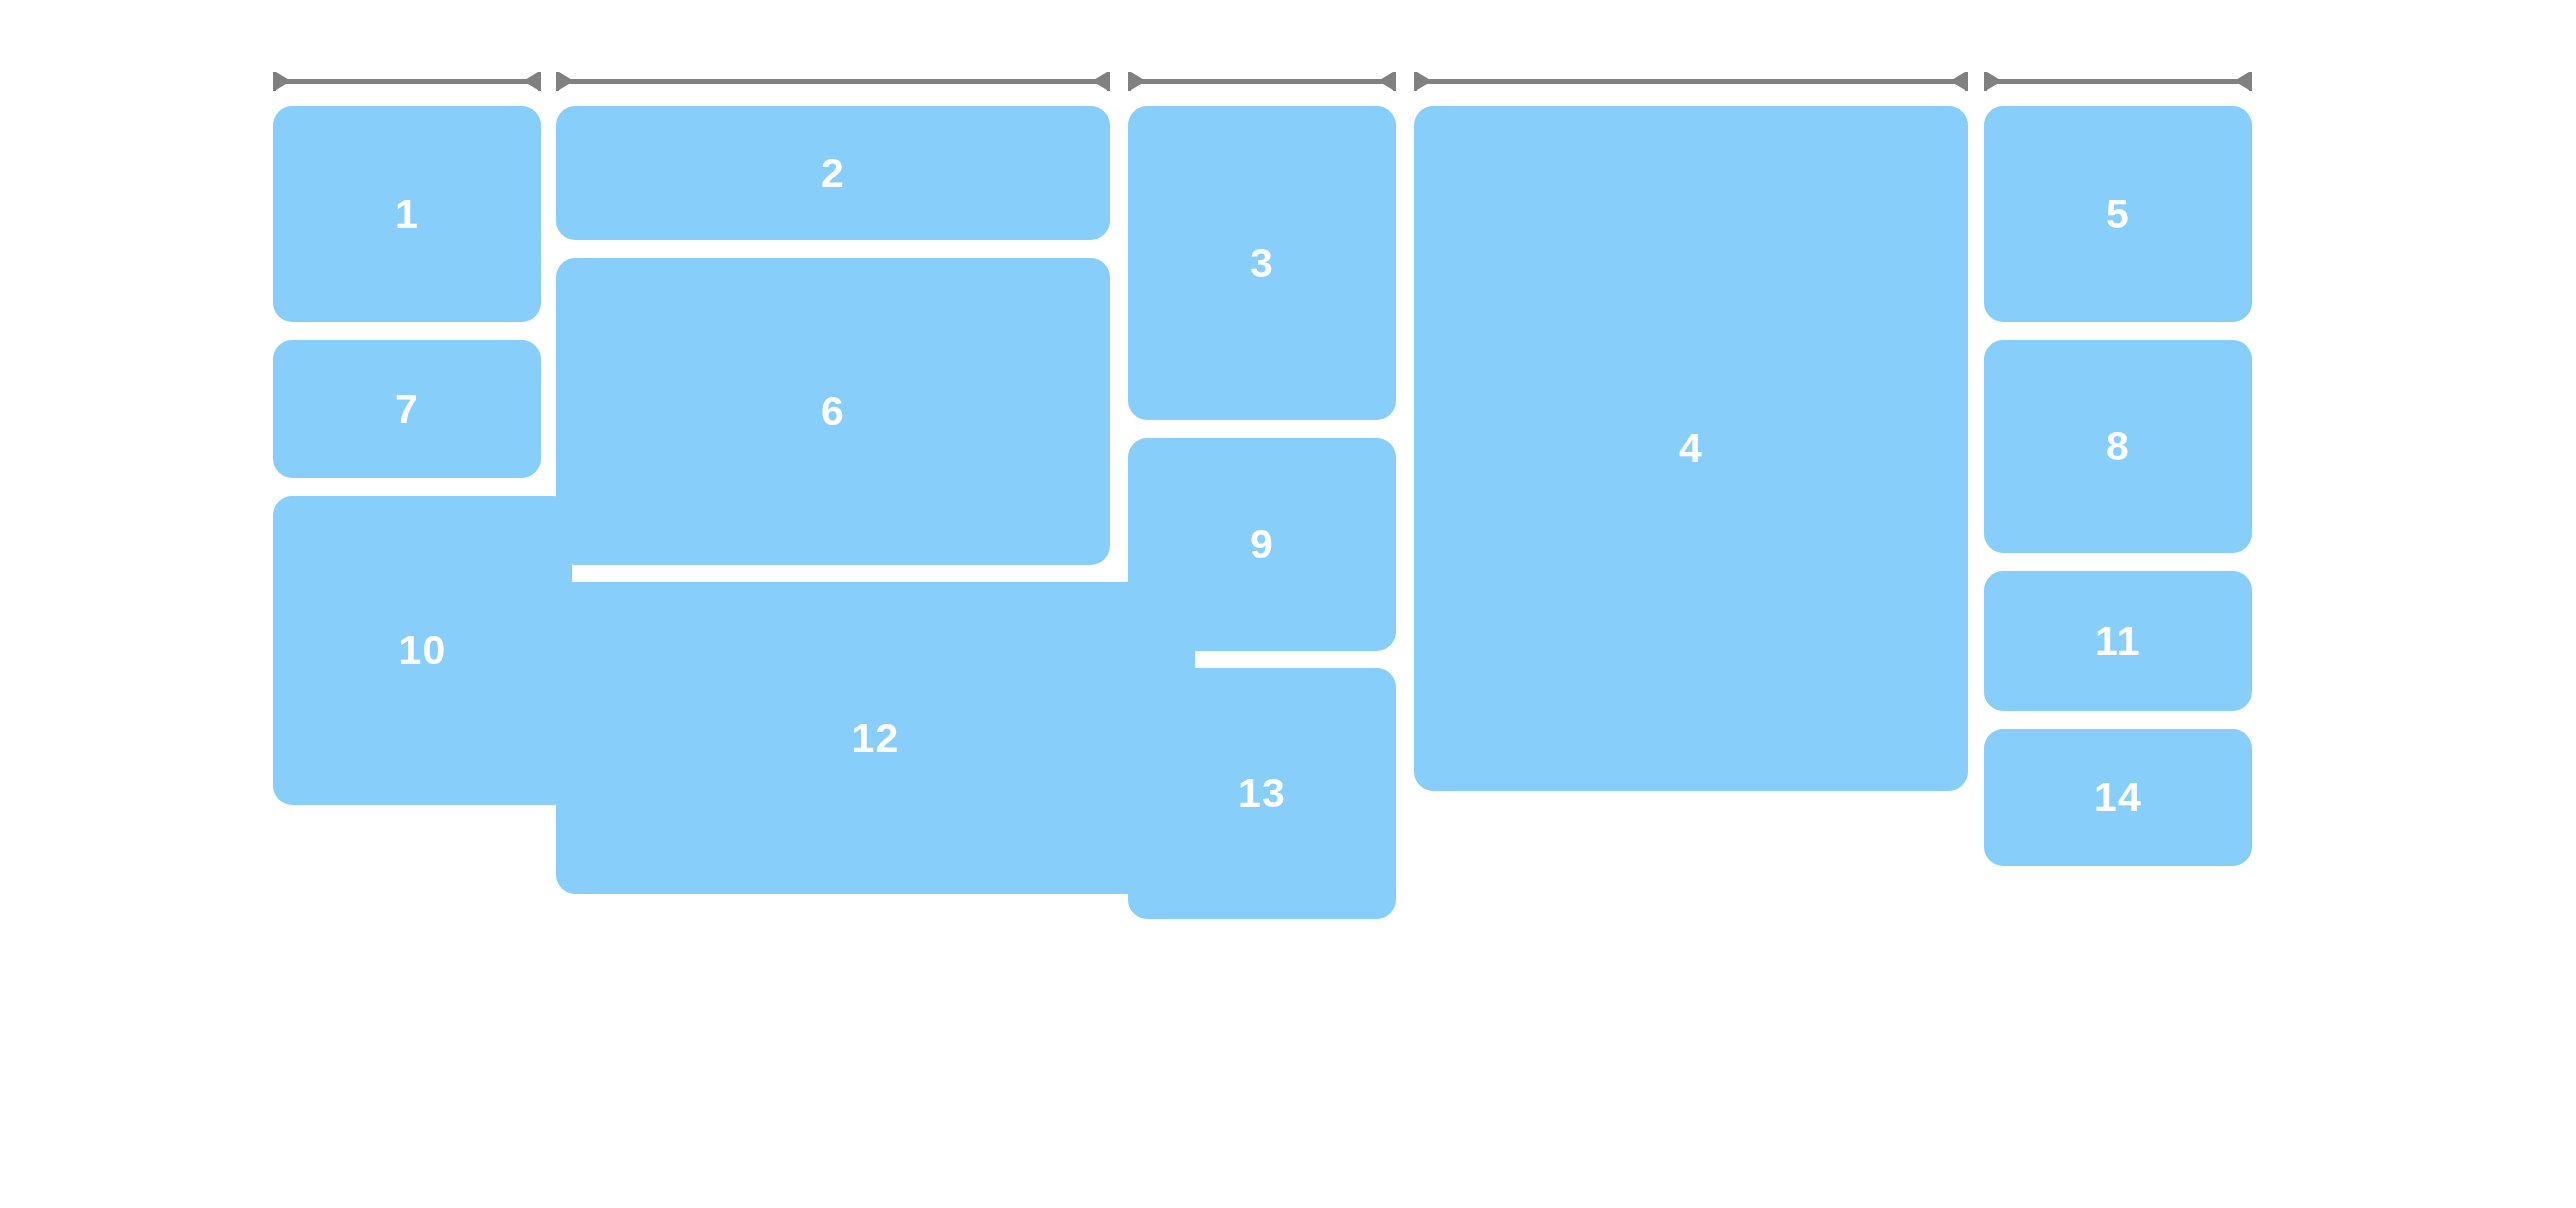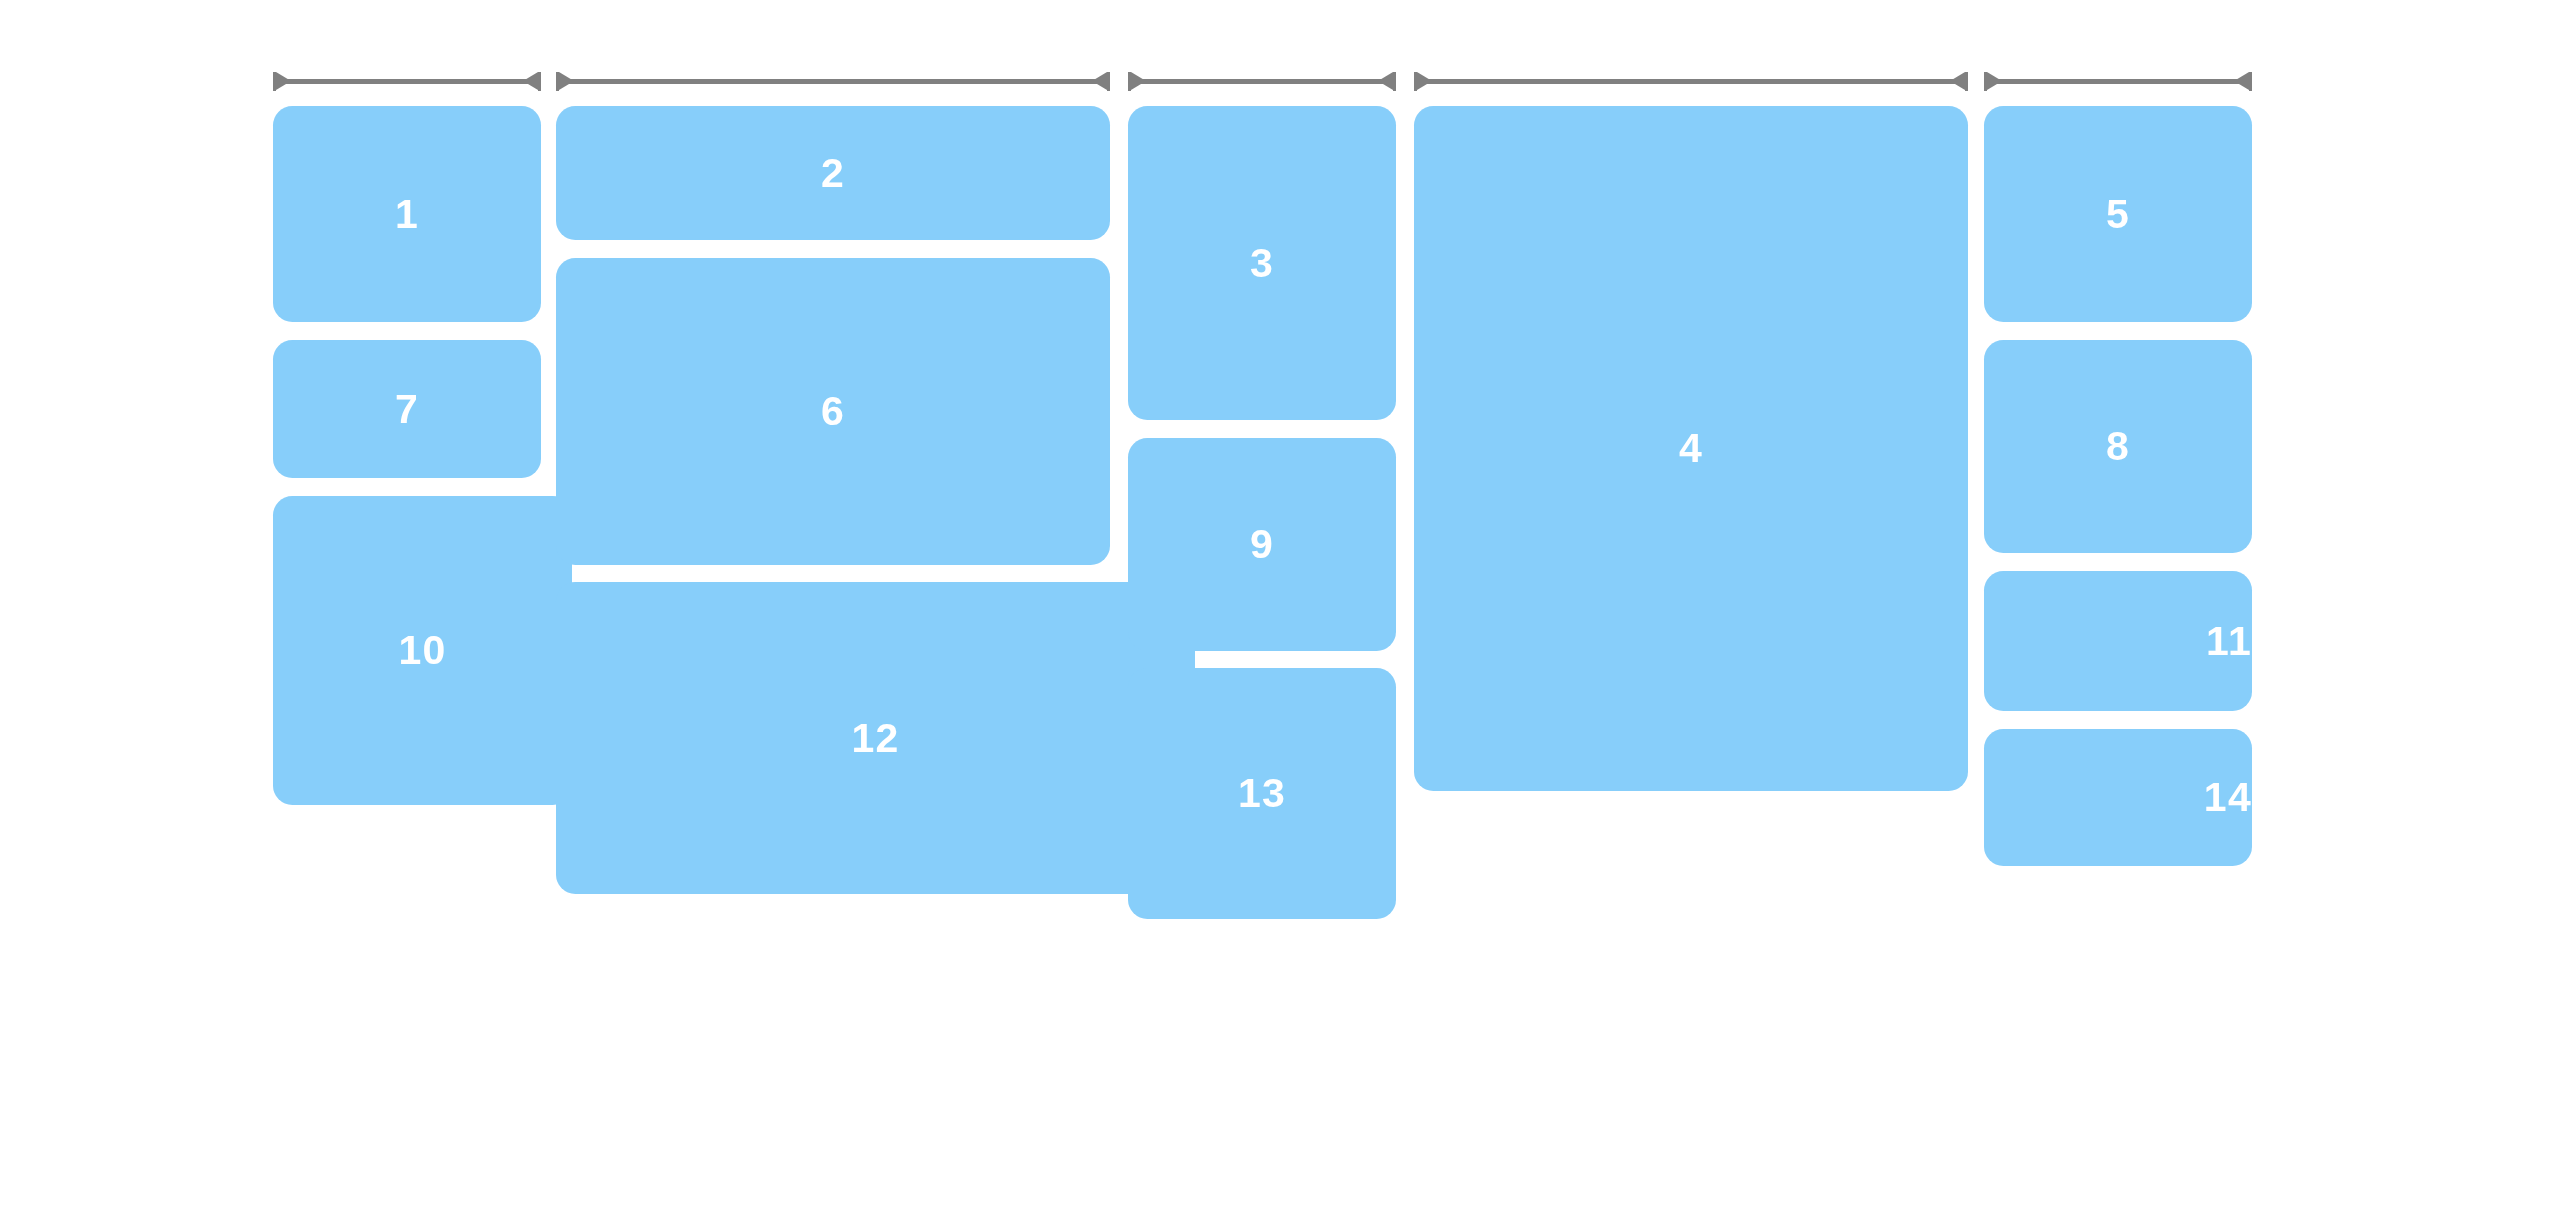--- a/index.html
+++ b/index.html
@@ -128,20 +128,20 @@
     <span class="ruler-arrow arrow-left"></span>
     <span class="ruler-arrow arrow-right"></span>
     <span class="ruler-tick tick-right"></span>
   </div>
     <div class="tile" style="left: 1984px; top: 106px; width: 268px; height: 216px;">
     <span class="tile-label">5</span>
   </div>
     <div class="tile" style="left: 1984px; top: 340px; width: 268px; height: 213px;">
     <span class="tile-label">8</span>
   </div>
-    <div class="tile" style="left: 1984px; top: 571px; width: 268px; height: 140px; justify-content: flex-end;">
+    <div class="tile" style="left: 1984px; top: 571px; width: 268px; height: 140px;">
     <span class="tile-label">11</span>
   </div>
-    <div class="tile" style="left: 1984px; top: 729px; width: 268px; height: 137px; justify-content: flex-end;">
+    <div class="tile" style="left: 1984px; top: 729px; width: 268px; height: 137px;">
     <span class="tile-label">14</span>
   </div>
   </div>
 
 
 </body></html>

